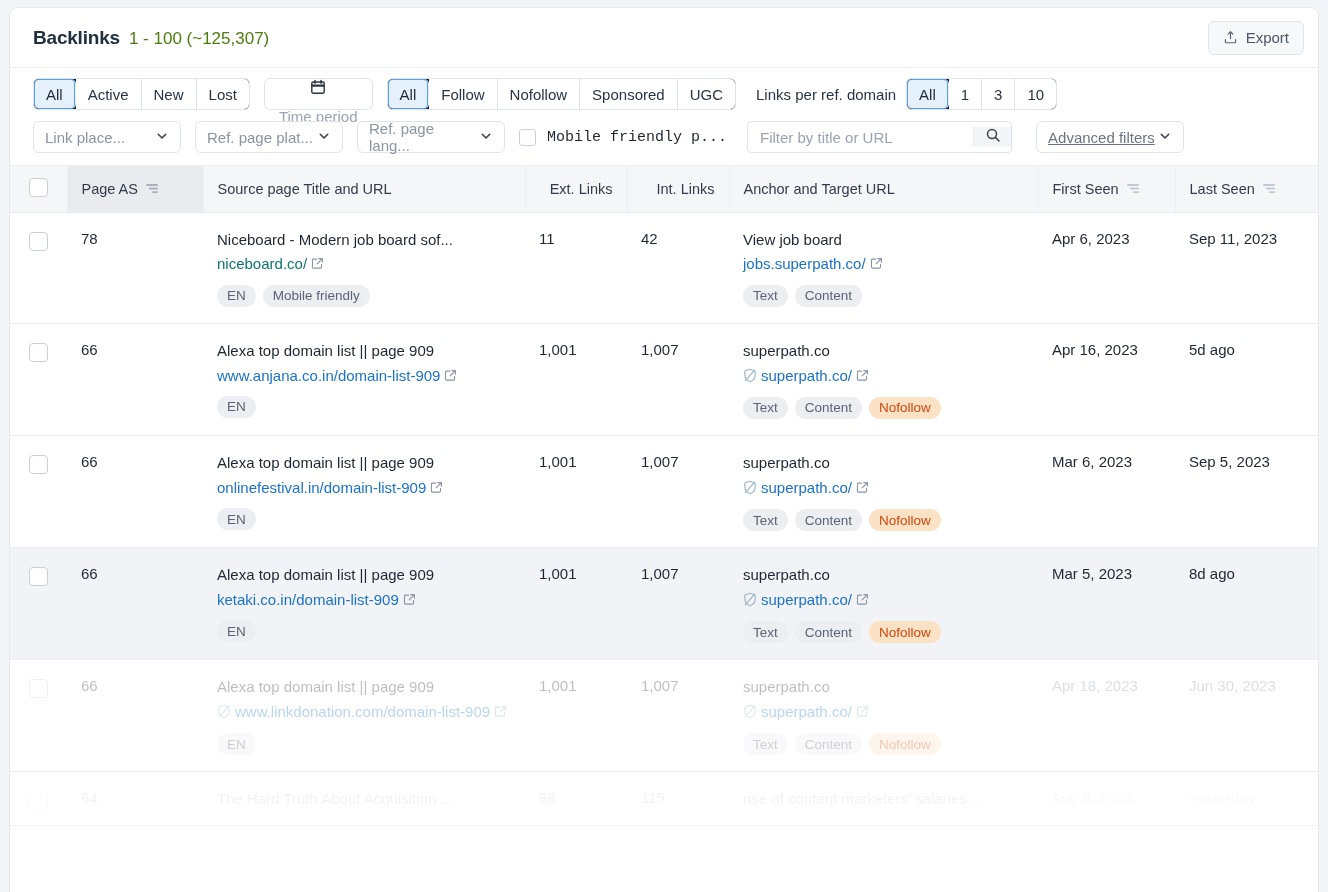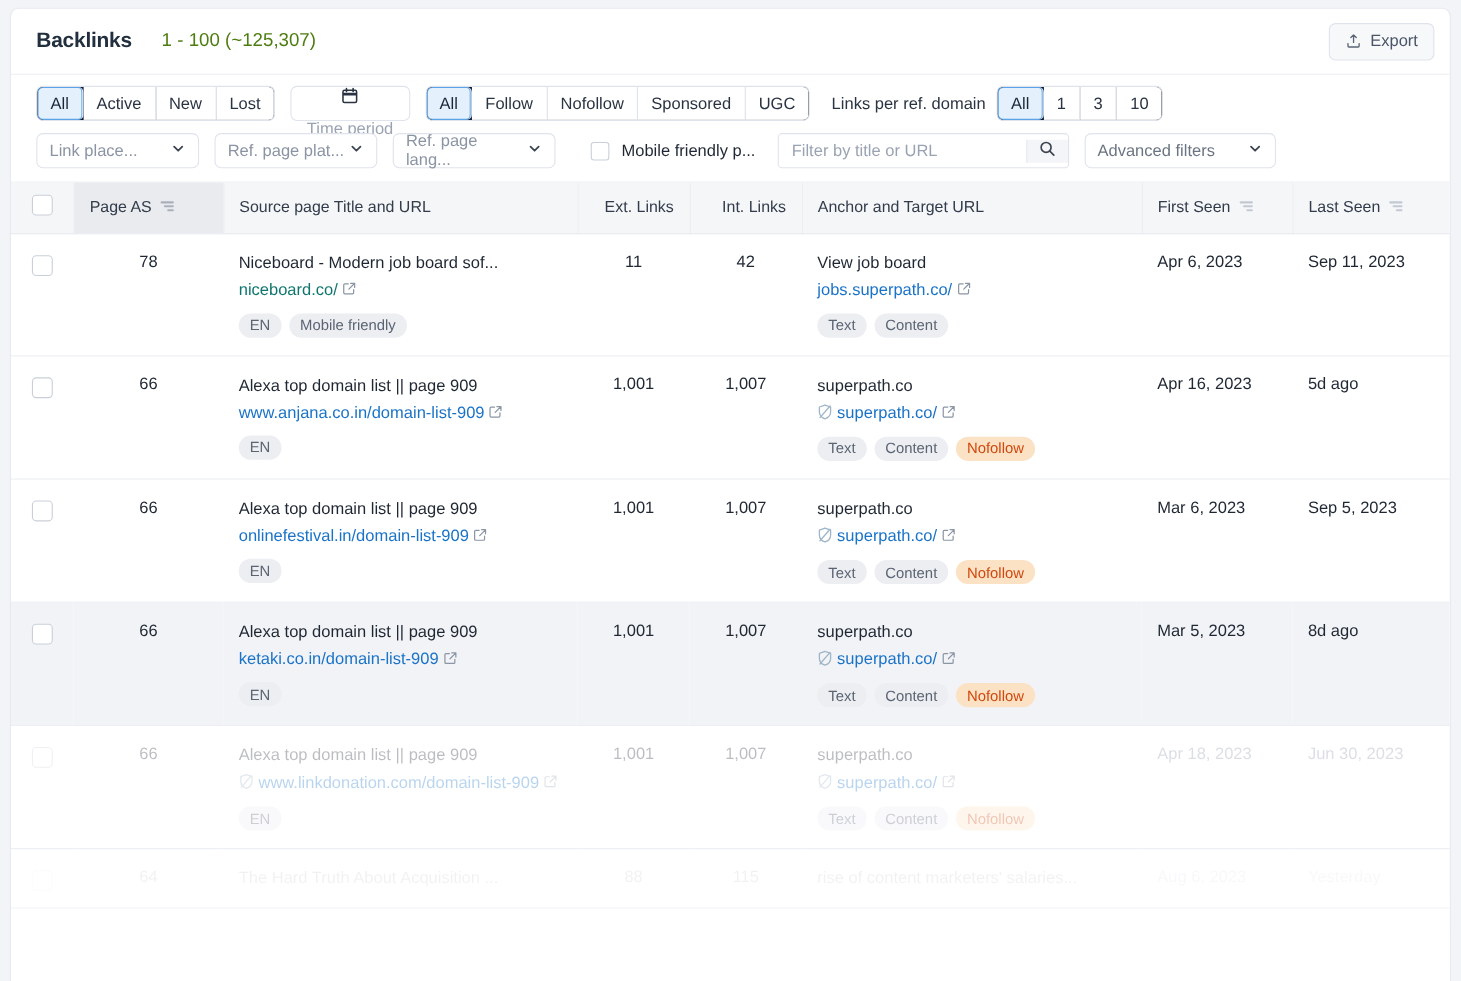--- a/index.html
+++ b/index.html
@@ -27,21 +27,21 @@
   }
 
   
   .panel-head {
     height: 60px;
     display: flex;
     align-items: center;
     padding: 0 14px 0 23px;
     border-bottom: 1px solid #edeff3;
   }
-  .title-wrap { display: flex; align-items: flex-start; gap: 27px; }
+  .title-wrap { display: flex; align-items: flex-end; gap: 9px; }
   .title {
     font-size: 19px; font-weight: bold; color: #222f3e; letter-spacing: -0.2px;
   }
   .title-count { font-size: 17px; color: #4d7c0f; }
   .spacer { flex: 1; }
 
   .export-btn {
     display: inline-flex; align-items: center; gap: 8px;
     height: 34px; padding: 0 14px;
     border: 1px solid #dfe3eb; border-radius: 6px;
@@ -103,28 +103,28 @@
   }
 
   .dd {
     display: inline-flex; align-items: center; justify-content: space-between;
     height: 32px; width: 148px; padding: 0 11px;
     border: 1px solid #dfe3eb; border-radius: 6px;
     background: #fff; cursor: pointer;
     font-size: 15px; color: #8b94a3;
     margin-right: 14px;
   }
-  .dd.adv { width: 174px; color: #6b7482; margin-right: 0; margin-left: 14px; }
+  .dd.adv { width: 148px; color: #6b7482; margin-right: 0; margin-left: 24px; text-decoration: underline; }
   .chev { display:block; }
 
   .cb {
     width: 17px; height: 17px; border: 1px solid #c9cfd9; border-radius: 3px;
     background: #fff; display: inline-block; cursor: pointer; flex: none;
   }
-  .mfwrap { display: inline-flex; align-items: center; gap: 11px; margin-left: 18px; }
+  .mfwrap { display: inline-flex; align-items: center; gap: 11px; margin-left: 0; font-family: Liberation Mono, monospace; }
   .mfwrap .lbl { font-size: 15px; color: #1f2733; white-space: nowrap; }
 
   .searchwrap {
     display: inline-flex; align-items: center; margin-left: 20px;
     border: 1px solid #dfe3eb; border-radius: 4px; overflow: hidden;
     height: 32px; background: #fff;
   }
   .searchwrap input {
     width: 225px; border: 0; outline: none; padding: 0 12px;
     font-size: 15px; color: #2a3342; font-family: "Liberation Sans", sans-serif;
@@ -158,21 +158,21 @@
   .thin { display: inline-flex; align-items: center; gap: 7px; }
 
   table.bt tbody td {
     border-bottom: 1px solid #eceef2;
     padding: 17px 14px 16px;
     vertical-align: top;
     font-size: 15px;
     color: #1f2733;
   }
   table.bt tbody td.cbcol { padding: 19px 0 0; text-align: center; }
-  table.bt tbody td.num { text-align: center; font-variant-numeric: tabular-nums; }
+  table.bt tbody td.num { text-align: left; font-variant-numeric: tabular-nums; }
   tr.hl td { background: #f2f3f7; }
 
   .cbbox {
     width: 19px; height: 19px; border: 1px solid #c9cfd9; border-radius: 4px;
     background: #fff; display: inline-block; cursor: pointer;
   }
 
   .ttl { color: #1f2733; line-height: 1.33; }
   .urlline { margin-top: 5px; line-height: 1.35; }
   .link { color: #1a73c7; text-decoration: none; word-break: break-all; cursor: pointer; }

